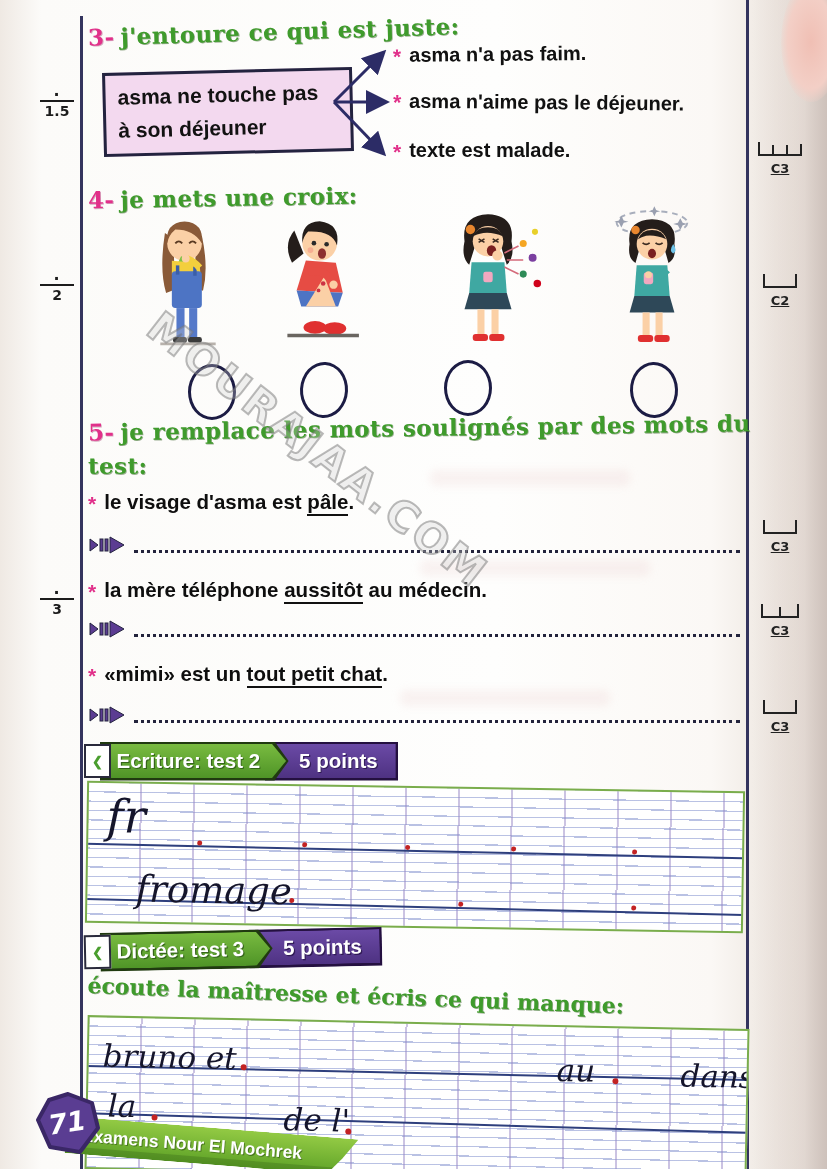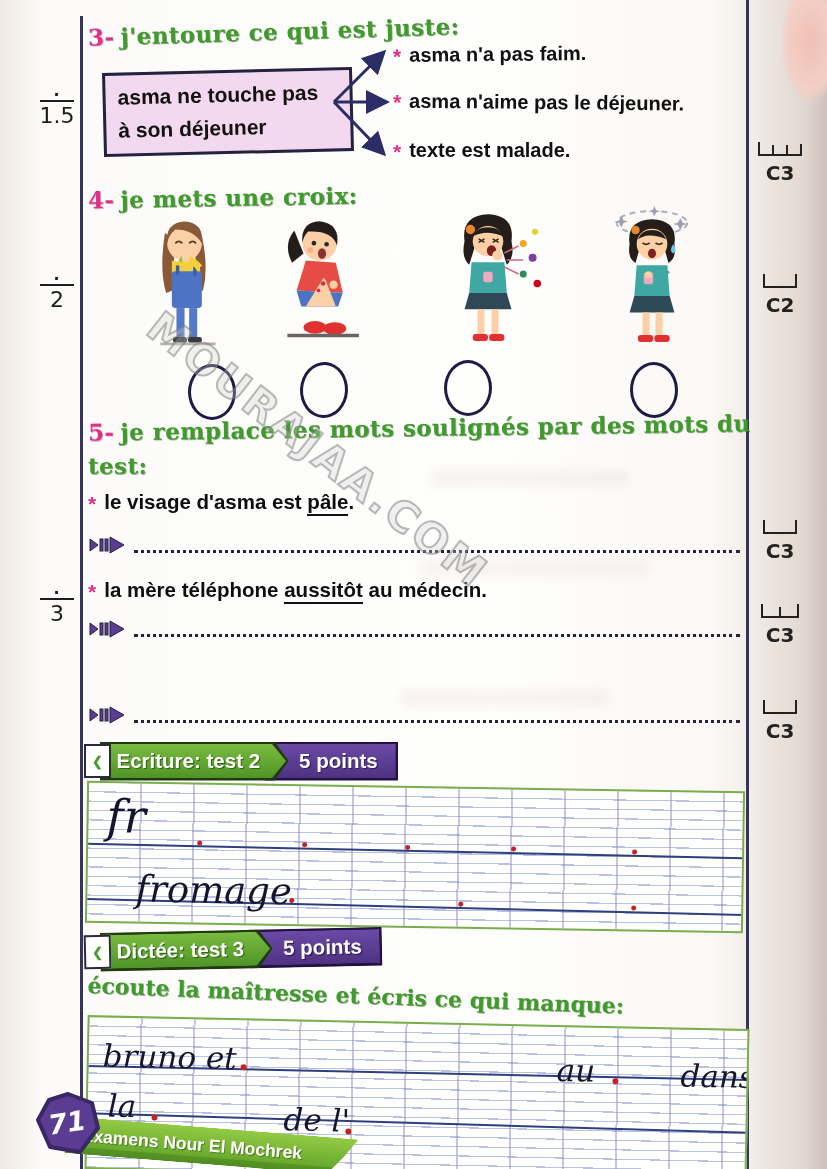--- a/index.html
+++ b/index.html
@@ -68,23 +68,23 @@
   .cursive{position:absolute;font-family:"DejaVu Serif",serif;font-style:italic;color:#15152b;white-space:nowrap;}
 
   
   .instruction{position:absolute;left:88px;top:972px;font-family:"DejaVu Serif",serif;font-weight:bold;font-size:22px;
     color:#3f9b2c;text-shadow:.8px .8px 0 rgba(35,80,18,.45);transform:rotate(2.2deg);transform-origin:left top;white-space:nowrap;}
 
   
   .score{position:absolute;left:38px;width:38px;text-align:center;color:#1c1c1c;}
   .score .sdot{font-size:20px;line-height:8px;font-weight:bold;}
   .score .sbar{border-top:2.2px solid #1c1c1c;margin:2px 2px 1px 2px;}
-  .score .snum{font-weight:normal;font-size:22px;font-family:"DejaVu Sans",sans-serif;}
+  .score .snum{font-weight:bold;font-size:14px;font-family:"DejaVu Sans",sans-serif;}
   .cmark{position:absolute;left:754px;width:52px;text-align:center;color:#222;}
-  .cmark .clabel{font-weight:bold;font-size:20px;font-family:"DejaVu Sans",sans-serif;margin-top:-1px;}
+  .cmark .clabel{font-weight:bold;font-size:13px;font-family:"DejaVu Sans",sans-serif;margin-top:-1px;text-decoration:underline;}
 
   
   .watermark{position:absolute;left:168px;top:302px;z-index:40;font-weight:bold;font-size:42px;letter-spacing:3px;
     transform:rotate(38deg);transform-origin:left top;color:rgba(210,210,210,.30);
     -webkit-text-stroke:2px rgba(120,120,120,.5);pointer-events:none;font-family:"DejaVu Sans",sans-serif;}
 
   
   .badge{position:absolute;left:34px;top:1092px;width:70px;height:66px;z-index:12;}
   .badge-num{position:absolute;left:0;top:0;width:66px;height:60px;display:flex;align-items:center;justify-content:center;
     color:#fff;font-weight:bold;font-style:italic;font-size:27px;transform:rotate(-9deg);font-family:"DejaVu Sans",sans-serif;}
@@ -276,20 +276,23 @@
   <div class="dotrow" style="top:618px;">
     <svg width="38" height="22" viewBox="0 0 38 20">
       <path d="M2 4 L10 10 L2 16 Z" fill="#5b3c92" stroke="#23233f" stroke-width="1"></path>
       <rect x="12" y="4" width="3" height="12" fill="#5b3c92" stroke="#23233f" stroke-width="1"></rect>
       <rect x="17" y="4" width="3" height="12" fill="#5b3c92" stroke="#23233f" stroke-width="1"></rect>
       <path d="M22 2 L36 10 L22 18 Z" fill="#5b3c92" stroke="#23233f" stroke-width="1"></path>
     </svg>
     <div class="dotline"></div>
   </div>
 
+  <div class="item" style="top:662px;">
+    <span class="ast">*</span><span>«mimi» est un </span><span class="ul">tout petit chat</span><span>.</span>
+  </div>
   <div class="dotrow" style="top:704px;">
     <svg width="38" height="22" viewBox="0 0 38 20">
       <path d="M2 4 L10 10 L2 16 Z" fill="#5b3c92" stroke="#23233f" stroke-width="1"></path>
       <rect x="12" y="4" width="3" height="12" fill="#5b3c92" stroke="#23233f" stroke-width="1"></rect>
       <rect x="17" y="4" width="3" height="12" fill="#5b3c92" stroke="#23233f" stroke-width="1"></rect>
       <path d="M22 2 L36 10 L22 18 Z" fill="#5b3c92" stroke="#23233f" stroke-width="1"></path>
     </svg>
     <div class="dotline"></div>
   </div>
 

